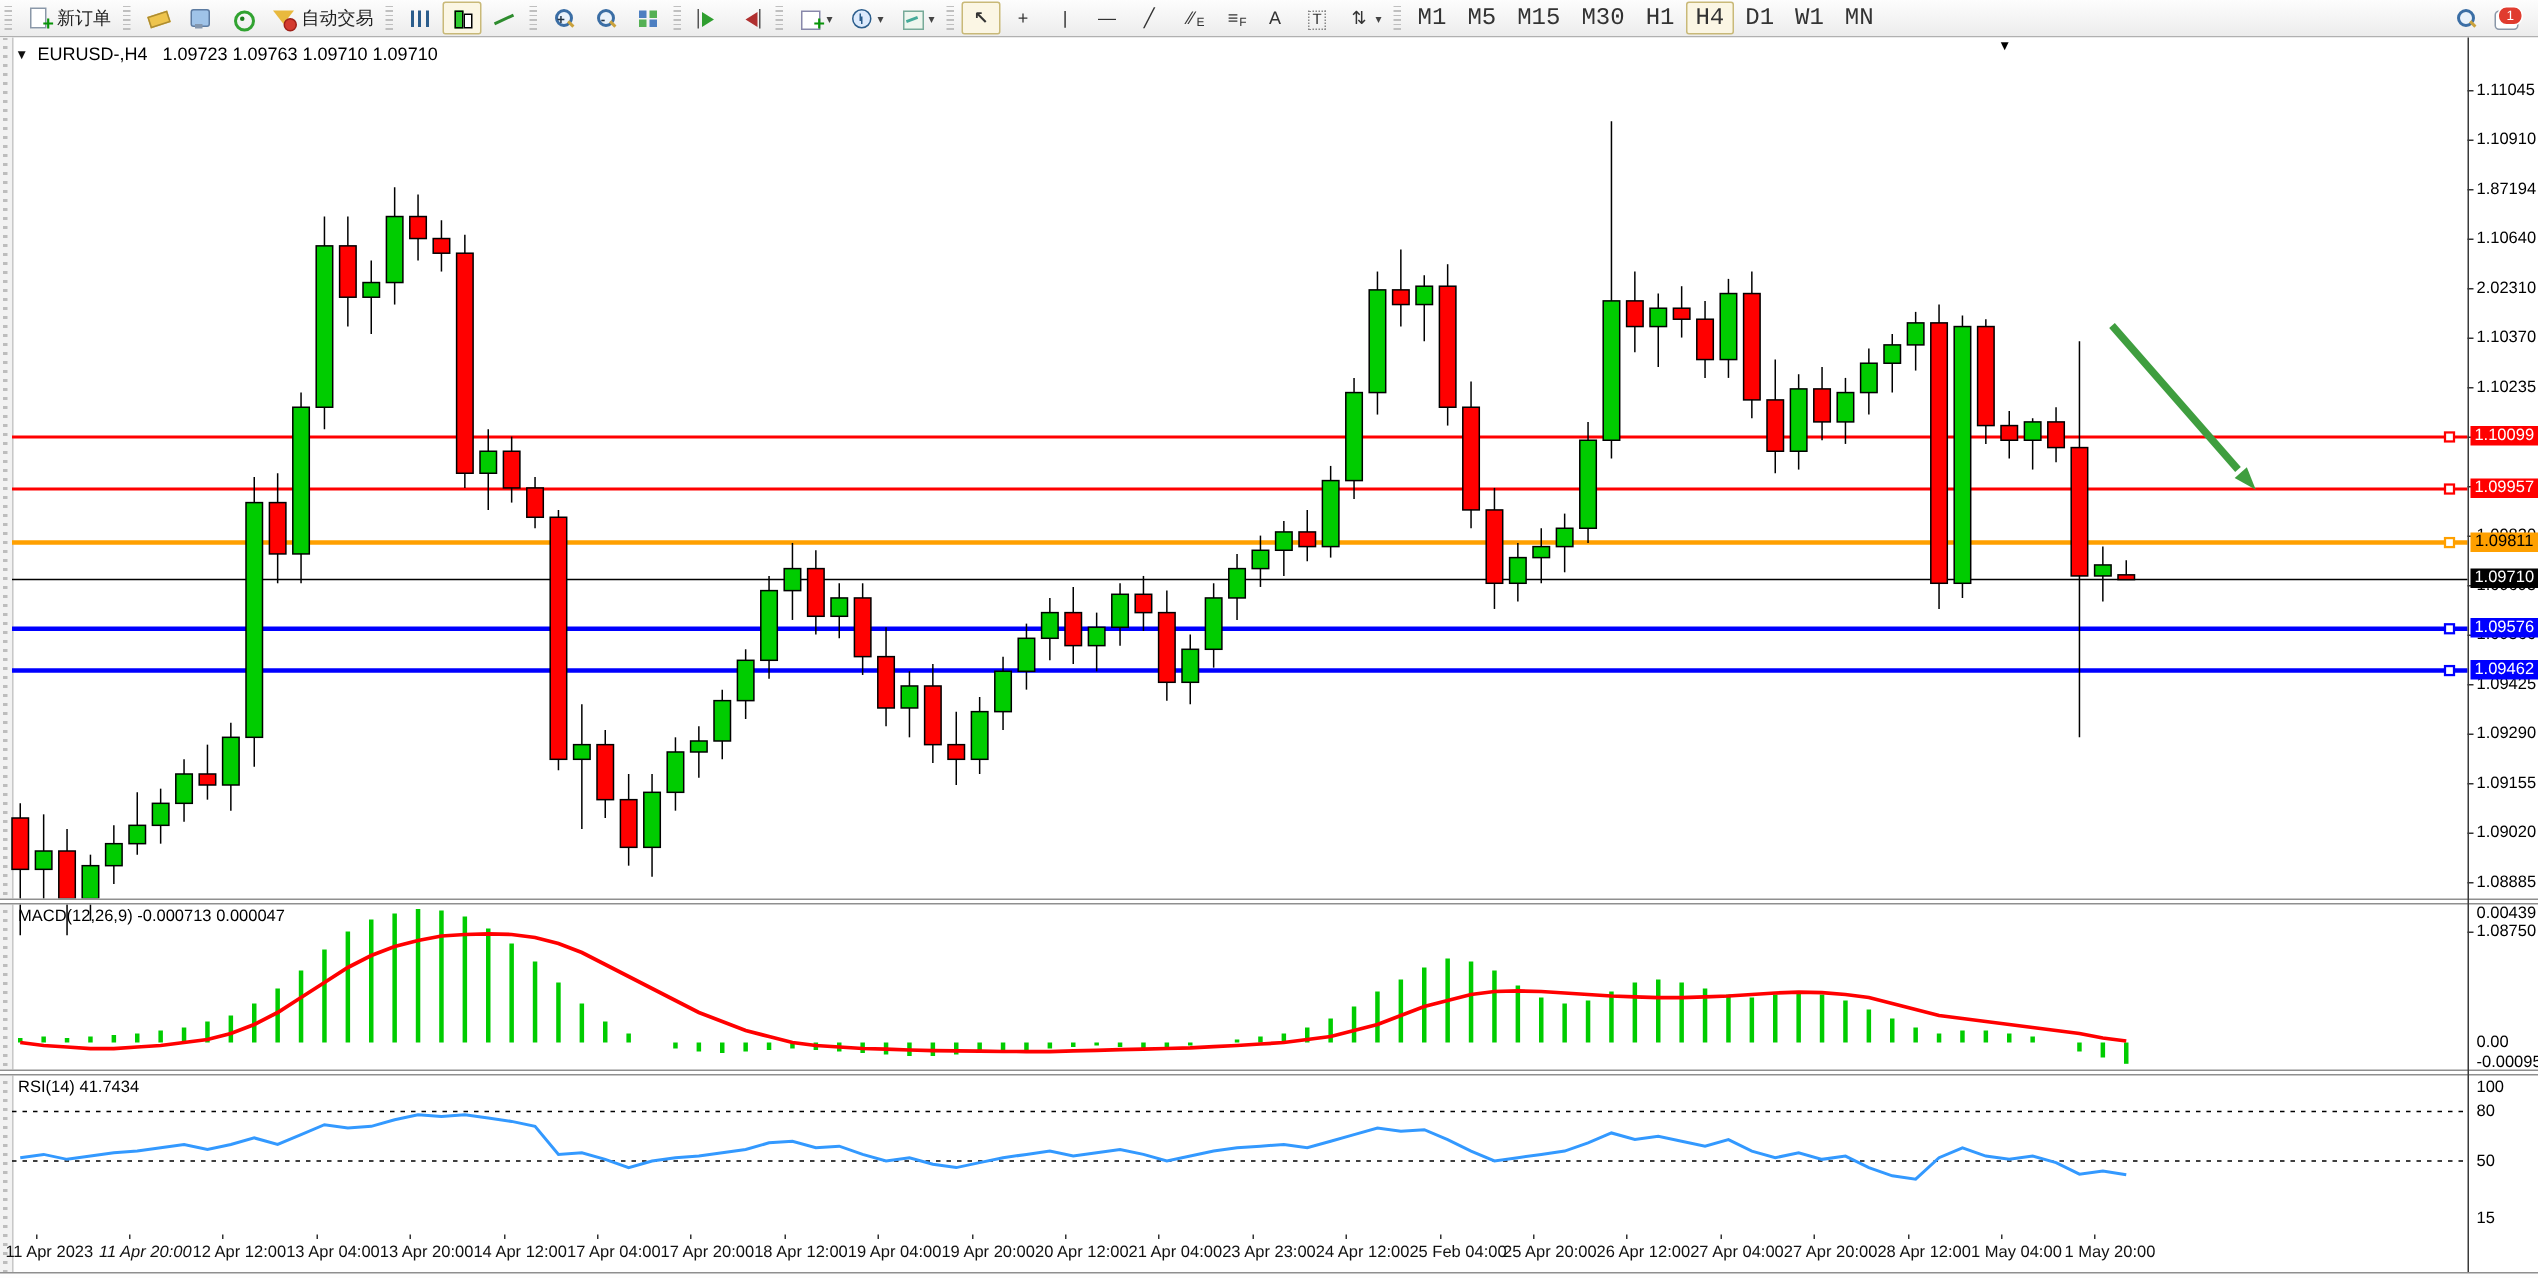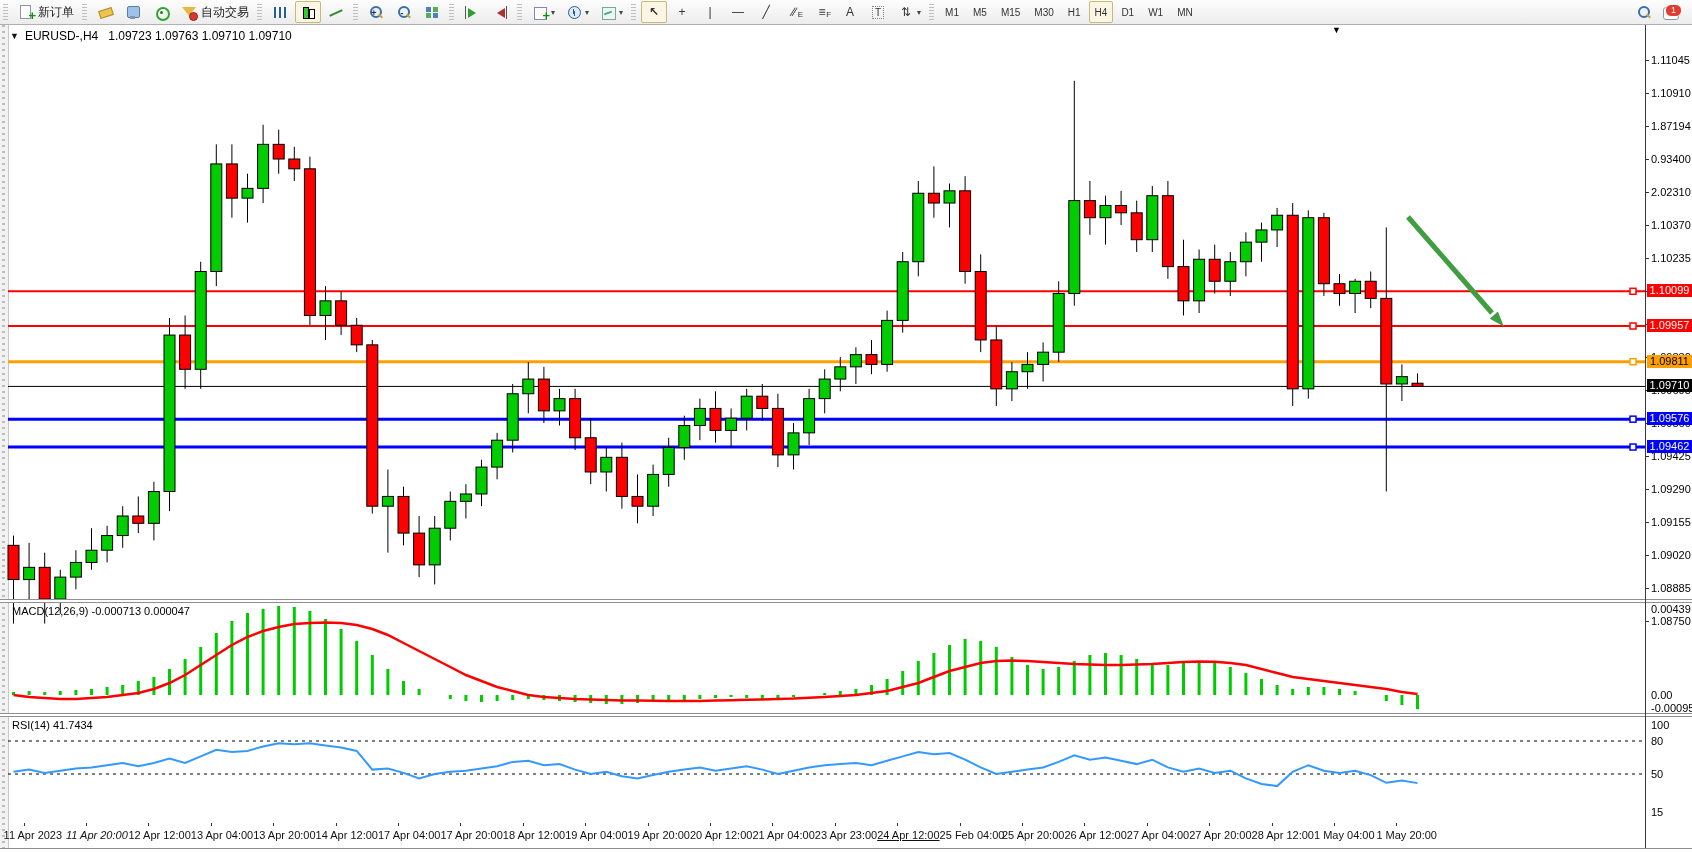--- a/index.html
+++ b/index.html
@@ -10,21 +10,21 @@
            background:linear-gradient(#fdfdfd,#ececec);border-bottom:1px solid #b0b0b0;
            display:flex;align-items:center;font-size:12px;color:#222;}
   .tgrip{width:5px;height:16px;margin:0 4px 0 3px;
          background:repeating-linear-gradient(180deg,#bfbfbf 0 1px,transparent 1px 3px);}
   .tgroup{display:flex;align-items:center;height:24px;justify-content:flex-end;}
   .tbtn{display:flex;align-items:center;height:20px;padding:0 3px;margin:0 1px;border:1px solid transparent;
         border-radius:2px;cursor:default;white-space:nowrap;}
   .tbtn.active{background:#fbf6e4;border:1px solid #c9b978;}
   .tbtn .lbl{margin-left:3px;}
   .tbtn .caret{font-size:8px;color:#444;margin-left:2px;}
-  .tf .tbtn{padding:0 5px;color:#333;font-size:10px;}
+  .tf .tbtn{padding:0 5px;color:#333;font-size:16px;font-family:Liberation Mono, monospace;}
   #tb-right{margin-left:auto;display:flex;align-items:center;margin-right:8px;}
   
   .ic{display:inline-block;width:18px;height:17px;position:relative;font-size:12px;line-height:17px;text-align:center;color:#333;}
   .ic-doc:before{content:"";position:absolute;left:3px;top:1px;width:9px;height:12px;background:#fff;border:1px solid #8a97a8;}
   .ic-doc:after{content:"+";position:absolute;right:-1px;bottom:-3px;color:#089408;font-weight:bold;font-size:13px;}
   .ic-hammer:before{content:"";position:absolute;left:3px;top:5px;width:12px;height:6px;background:#eec44d;border:1px solid #ad8c31;transform:rotate(-18deg);}
   .ic-monitor:before{content:"";position:absolute;left:3px;top:2px;width:11px;height:10px;background:#9fc3e8;border:1px solid #5c7ba1;border-radius:2px;}
   .ic-monitor:after{content:"";position:absolute;left:6px;top:12px;width:5px;height:3px;background:#8396ad;}
   .ic-signal:before{content:"";position:absolute;left:4px;top:3px;width:10px;height:10px;border-radius:50%;border:2px solid #31a331;}
   .ic-signal:after{content:"";position:absolute;left:8px;top:7px;width:3px;height:3px;border-radius:50%;background:#1d7f1d;}
@@ -531,21 +531,21 @@
     </div>
 
     <div id="labels">
         <div class="axtick" style="left: 1645px; top: 35px;"></div>
         <div class="axlab" style="left: 1651px; top: 29px;">1.11045</div>
         <div class="axtick" style="left: 1645px; top: 68.0075px;"></div>
         <div class="axlab" style="left: 1651px; top: 62.0075px;">1.10910</div>
         <div class="axtick" style="left: 1645px; top: 101.015px;"></div>
         <div class="axlab" style="left: 1651px; top: 95.015px;">1.87194</div>
         <div class="axtick" style="left: 1645px; top: 134.022px;"></div>
-        <div class="axlab" style="left: 1651px; top: 128.022px;">0.93400</div>
+        <div class="axlab" style="left: 1651px; top: 128.022px;">1.10640</div>
         <div class="axtick" style="left: 1645px; top: 167.03px;"></div>
         <div class="axlab" style="left: 1651px; top: 161.03px;">2.02310</div>
         <div class="axtick" style="left: 1645px; top: 200.037px;"></div>
         <div class="axlab" style="left: 1651px; top: 194.037px;">1.10370</div>
         <div class="axtick" style="left: 1645px; top: 233.045px;"></div>
         <div class="axlab" style="left: 1651px; top: 227.045px;">1.10235</div>
         <div class="axtick" style="left: 1645px; top: 266.052px;"></div>
         <div class="axlab" style="left: 1651px; top: 260.052px;">1.10100</div>
         <div class="axtick" style="left: 1645px; top: 299.06px;"></div>
         <div class="axlab" style="left: 1651px; top: 293.06px;">1.09965</div>
@@ -602,21 +602,21 @@
         <div class="datelab" style="left: 565.2px; top: 804px;">19 Apr 04:00</div>
         <div class="datetick" style="left: 647.6px; top: 798px;"></div>
         <div class="datelab" style="left: 627.6px; top: 804px;">19 Apr 20:00</div>
         <div class="datetick" style="left: 710px; top: 798px;"></div>
         <div class="datelab" style="left: 690px; top: 804px;">20 Apr 12:00</div>
         <div class="datetick" style="left: 772.4px; top: 798px;"></div>
         <div class="datelab" style="left: 752.4px; top: 804px;">21 Apr 04:00</div>
         <div class="datetick" style="left: 834.8px; top: 798px;"></div>
         <div class="datelab" style="left: 814.8px; top: 804px;">23 Apr 23:00</div>
         <div class="datetick" style="left: 897.2px; top: 798px;"></div>
-        <div class="datelab" style="left: 877.2px; top: 804px; text-decoration: underline;">24 Apr 12:00</div>
+        <div class="datelab" style="left: 877.2px; top: 804px;">24 Apr 12:00</div>
         <div class="datetick" style="left: 959.6px; top: 798px;"></div>
         <div class="datelab" style="left: 939.6px; top: 804px;">25 Feb 04:00</div>
         <div class="datetick" style="left: 1022px; top: 798px;"></div>
         <div class="datelab" style="left: 1002px; top: 804px;">25 Apr 20:00</div>
         <div class="datetick" style="left: 1084.4px; top: 798px;"></div>
         <div class="datelab" style="left: 1064.4px; top: 804px;">26 Apr 12:00</div>
         <div class="datetick" style="left: 1146.8px; top: 798px;"></div>
         <div class="datelab" style="left: 1126.8px; top: 804px;">27 Apr 04:00</div>
         <div class="datetick" style="left: 1209.2px; top: 798px;"></div>
         <div class="datelab" style="left: 1189.2px; top: 804px;">27 Apr 20:00</div>

